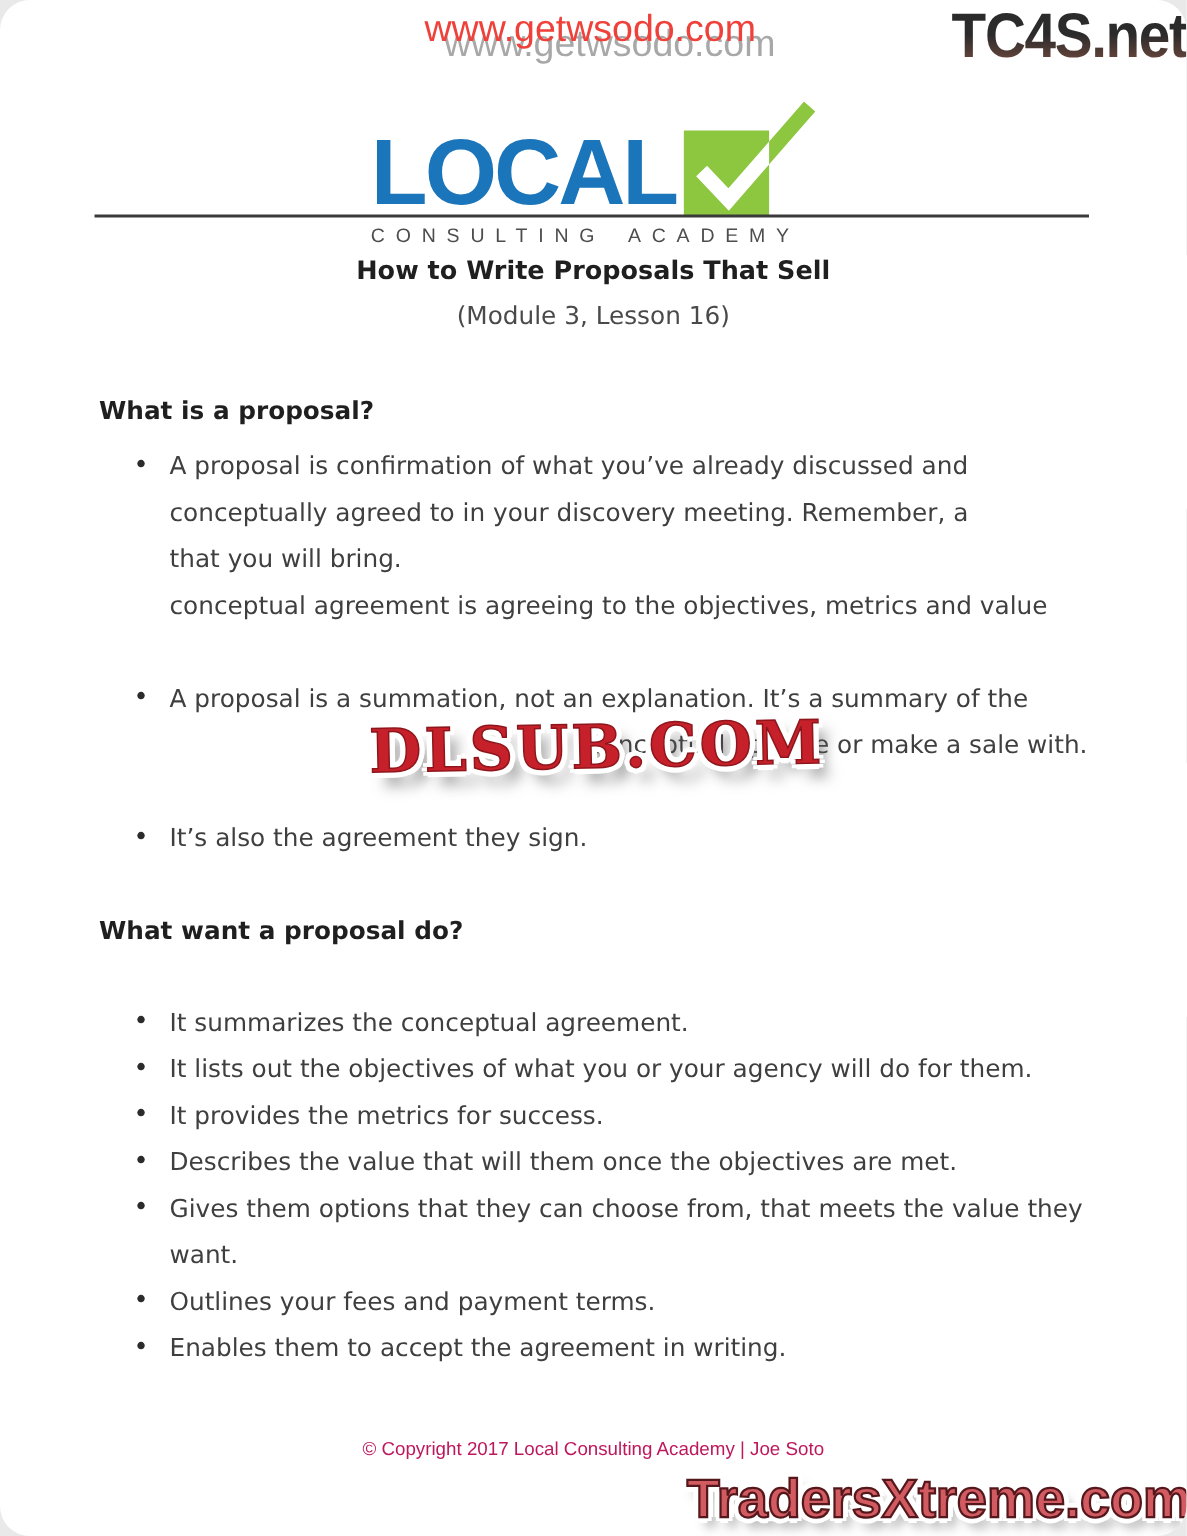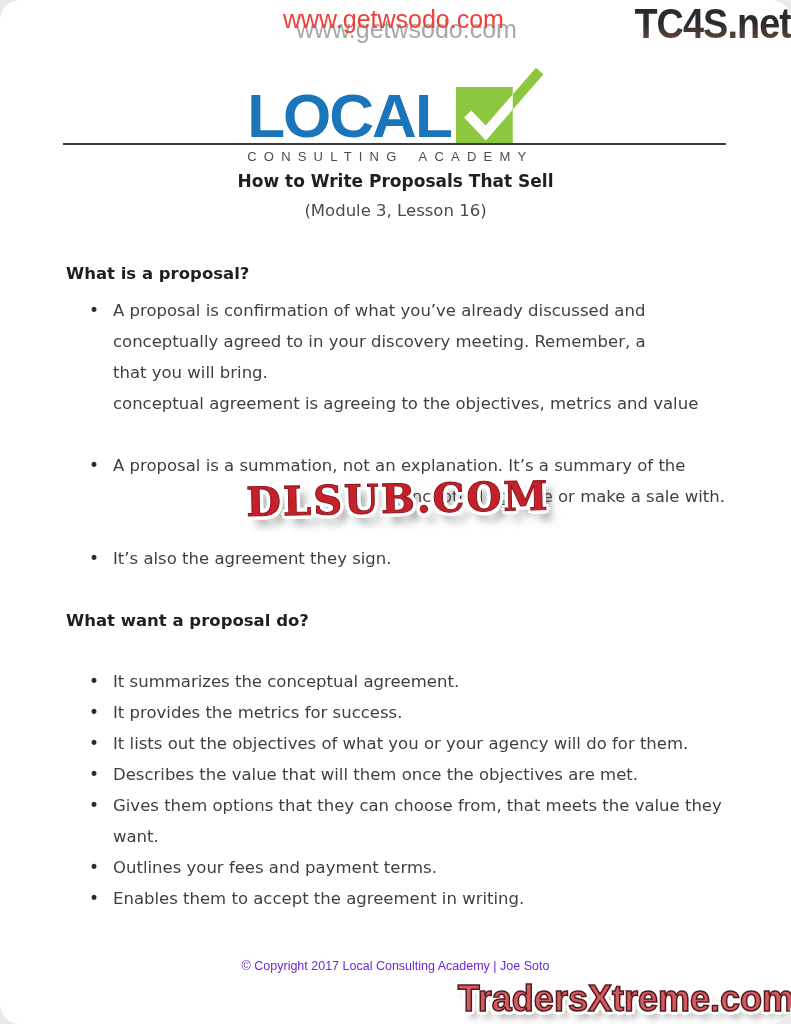--- a/index.html
+++ b/index.html
@@ -127,21 +127,21 @@
       -3px -3px 0 #fff,3px -3px 0 #fff,-3px 3px 0 #fff,3px 3px 0 #fff,
       7px 9px 9px rgba(90,90,90,.65);
     white-space:nowrap;z-index:5;
   }
 
   
   .footer{
     position:absolute;top:959px;left:0;width:100%;
     text-align:center;
     font-family:"Liberation Sans",sans-serif;
-    font-size:12.5px;color:#6d28d9;
+    font-size:12.5px;color:#be185d;
   }
   .wm-traders{
     position:absolute;right:-3px;top:978px;
     font-family:"Liberation Sans",sans-serif;
     font-weight:bold;font-size:36px;letter-spacing:0px;
     color:var(--traders-red);
     -webkit-text-stroke:1.5px var(--traders-dark);
     text-shadow:
       -3px -3px 0 #fff,3px -3px 0 #fff,-3px 3px 0 #fff,3px 3px 0 #fff,
       -4px 0 0 #fff,4px 0 0 #fff,0 -4px 0 #fff,0 4px 0 #fff,
@@ -208,24 +208,24 @@
       </li>
     </ul>
 
     <div class="section-heading heading-2">What want a proposal do?</div>
 
     <ul class="bullets tight">
       <li>
         <div>It summarizes the conceptual agreement.</div>
       </li>
       <li>
+        <div>It lists out the objectives of what you or your agency will do for them.</div>
+      </li>
+      <li>
         <div>It provides the metrics for success.</div>
-      </li>
-      <li>
-        <div>It lists out the objectives of what you or your agency will do for them.</div>
       </li>
       <li>
         <div>Describes the value that will them once the objectives are met.</div>
       </li>
       <li>
         <div>Gives them options that they can choose from, that meets the value they</div>
         <div>want.</div>
       </li>
       <li>
         <div>Outlines your fees and payment terms.</div>

